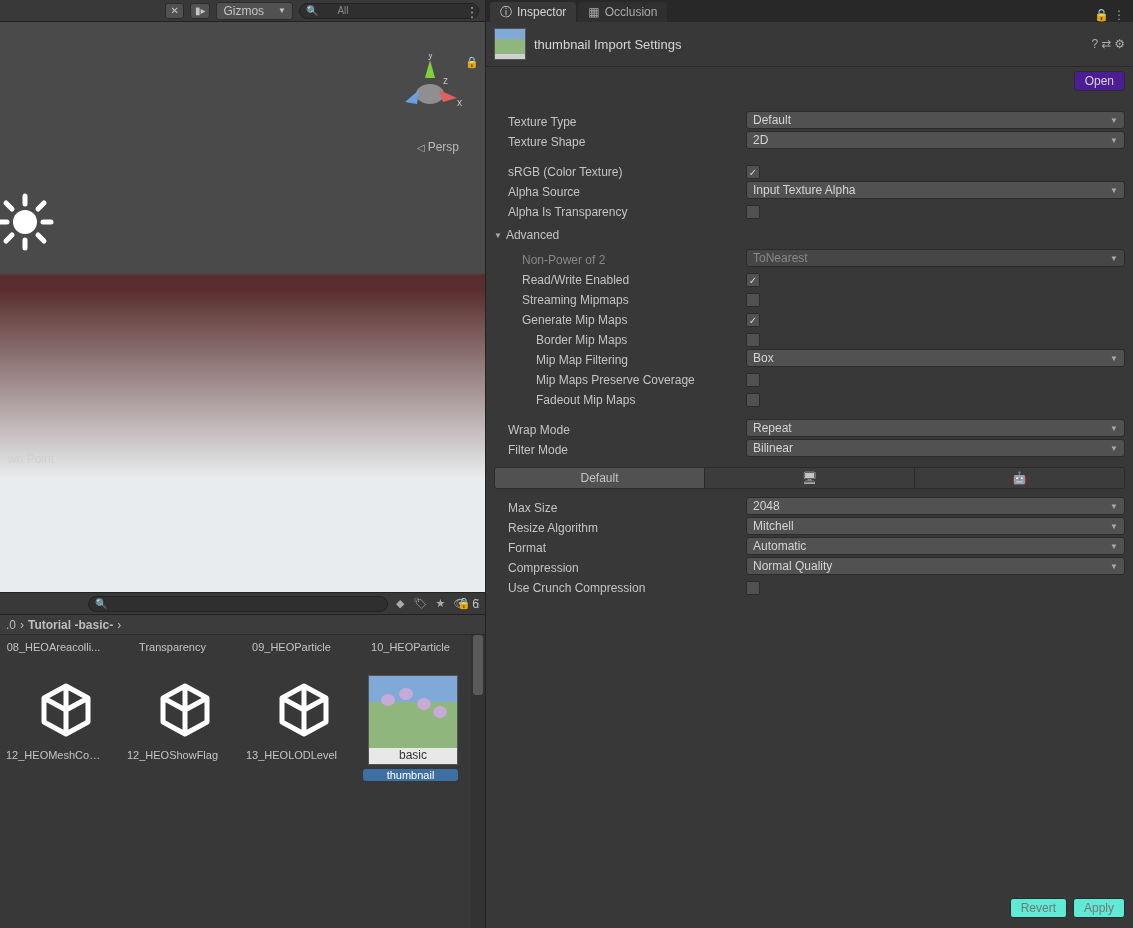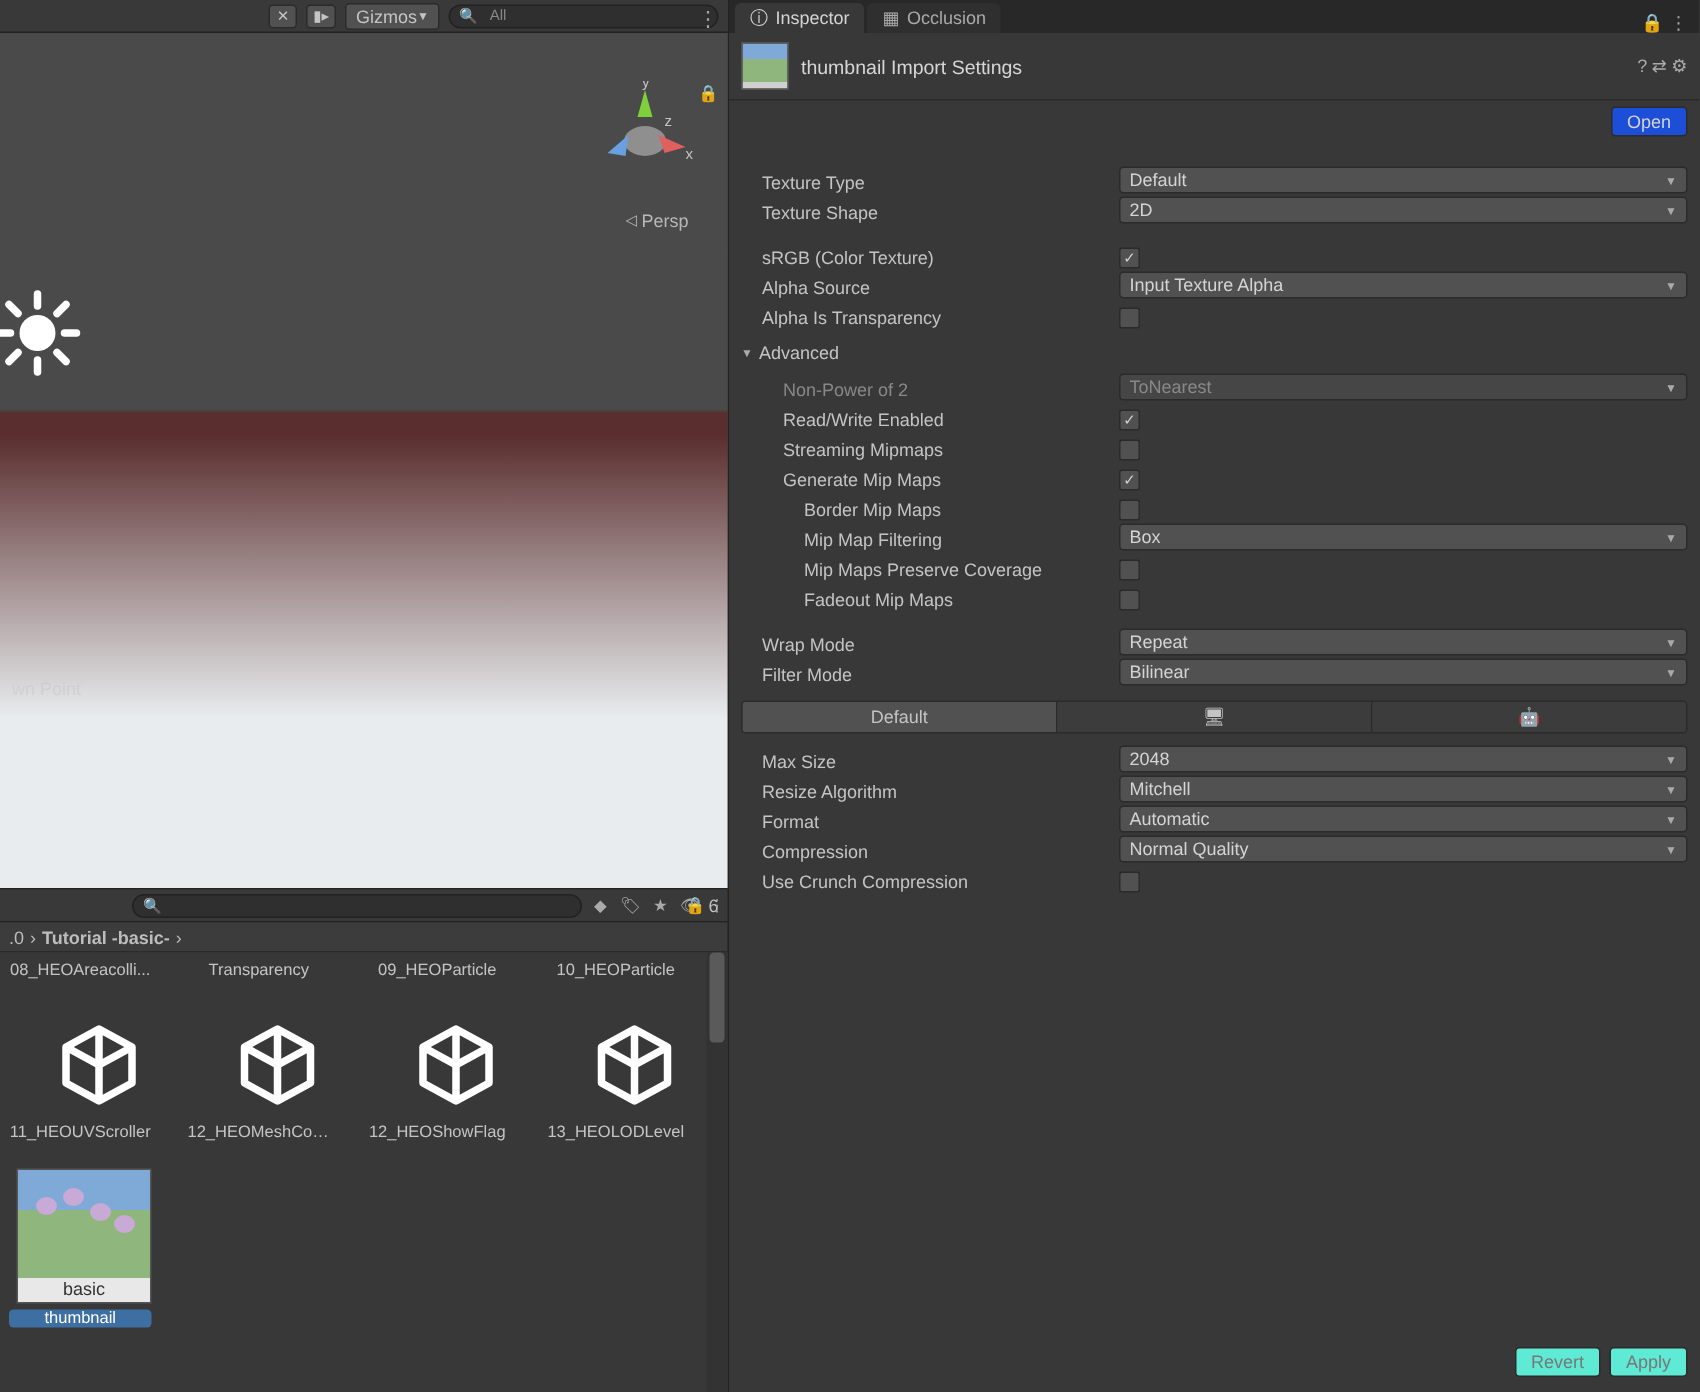--- a/index.html
+++ b/index.html
@@ -50,21 +50,21 @@
     padding: 0 4px;
   }
   .gizmo-dropdown {
     background: #515151;
     border: 1px solid #2b2b2b;
     border-radius: 3px;
     height: 18px;
     display: flex;
     align-items: center;
     padding: 0 6px;
-    gap: 0;
+    gap: 14px;
   }
   .search-bar {
     flex: 1;
     max-width: 180px;
     background: #2f2f2f;
     border: 1px solid #222;
     border-radius: 10px;
     height: 16px;
     display: flex;
     align-items: center;
@@ -171,21 +171,21 @@
     border-bottom:1px solid #2a2a2a;
   }
   .asset-header .thumb {
     width:32px; height:32px;
     background:linear-gradient(180deg,#7fa9d6 0 35%, #8fb67d 35% 85%, #d0d0d0 85% 100%);
     border:1px solid #555;
   }
   .asset-header .title { flex:1; color:#d6d6d6; font-size:13px;}
   .header-icons { display:flex; gap:3px; color:#aaa; align-items:center;}
   .open-btn {
-    background:#1d4ed8; border:1px solid #2b2b2b; border-radius:3px;
+    background:#4c1d95; border:1px solid #2b2b2b; border-radius:3px;
     padding:2px 10px; color:#d4d4d4; font-size:12px;
     margin-left:auto;
   }
   .open-row { display:flex; justify-content:flex-end; padding:4px 8px 8px;}
   .inspector-body { flex:1; padding: 10px 8px; overflow:auto;}
   .prop-row { display:flex; align-items:flex-end; height:20px; margin-bottom:0px;}
   .prop-label { width:252px; padding-left:14px; color:#c4c4c4;}
   .prop-label.sub { padding-left:28px;}
   .prop-label.sub2 { padding-left:42px;}
   .prop-value { flex:1;}
@@ -230,21 +230,21 @@
   <div class="scene-view">
     <div class="scene-toolbar">
       <div class="tool-btn">✕</div>
       <div class="tool-btn">▮▸</div>
       <div class="gizmo-dropdown">
         <span>Gizmos</span>
         <span style="font-size:8px;">▼</span>
       </div>
       <div class="search-bar">
         <span>🔍</span>
-        <span style="margin-left:8px;">All</span>
+        <span style="margin-left:19px;">All</span>
       </div>
       <div class="scene-burger">⋮</div>
     </div>
     <div class="scene-canvas">
       <div class="lock-icon">🔒</div>
       <svg class="axis-gizmo" width="70" height="70">
         <ellipse cx="35" cy="40" rx="14" ry="10" fill="#8f8f8f"></ellipse>
         <polygon points="35,6 30,24 40,24" fill="#7fd13b"></polygon>
         <polygon points="62,44 44,36 48,48" fill="#e06060"></polygon>
         <polygon points="10,48 24,36 22,50" fill="#6aa0e0"></polygon>
@@ -305,28 +305,20 @@
       <div class="asset-item" style="height:16px;">
         <span class="label">10_HEOParticle</span>
       </div>
 
       <div class="asset-item">
         <div class="scene-icon">
           <svg width="60" height="60" viewBox="0 0 60 60">
               <path d="M30 6 L52 18 L52 42 L30 54 L8 42 L8 18 Z M30 6 L30 30 L8 18 M30 30 L52 18 M30 30 L30 54" fill="none" stroke="#fff" stroke-width="5" stroke-linejoin="round"></path>
             </svg>
         </div>
-        <span class="label">11_HEOUVScroller</span>
-      </div>
-      <div class="asset-item">
-        <div class="scene-icon">
-          <svg width="60" height="60" viewBox="0 0 60 60">
-              <path d="M30 6 L52 18 L52 42 L30 54 L8 42 L8 18 Z M30 6 L30 30 L8 18 M30 30 L52 18 M30 30 L30 54" fill="none" stroke="#fff" stroke-width="5" stroke-linejoin="round"></path>
-            </svg>
-        </div>
         <span class="label">12_HEOMeshColli...</span>
       </div>
       <div class="asset-item">
         <div class="scene-icon">
           <svg width="60" height="60" viewBox="0 0 60 60">
               <path d="M30 6 L52 18 L52 42 L30 54 L8 42 L8 18 Z M30 6 L30 30 L8 18 M30 30 L52 18 M30 30 L30 54" fill="none" stroke="#fff" stroke-width="5" stroke-linejoin="round"></path>
             </svg>
         </div>
         <span class="label">12_HEOShowFlag</span>
       </div>

